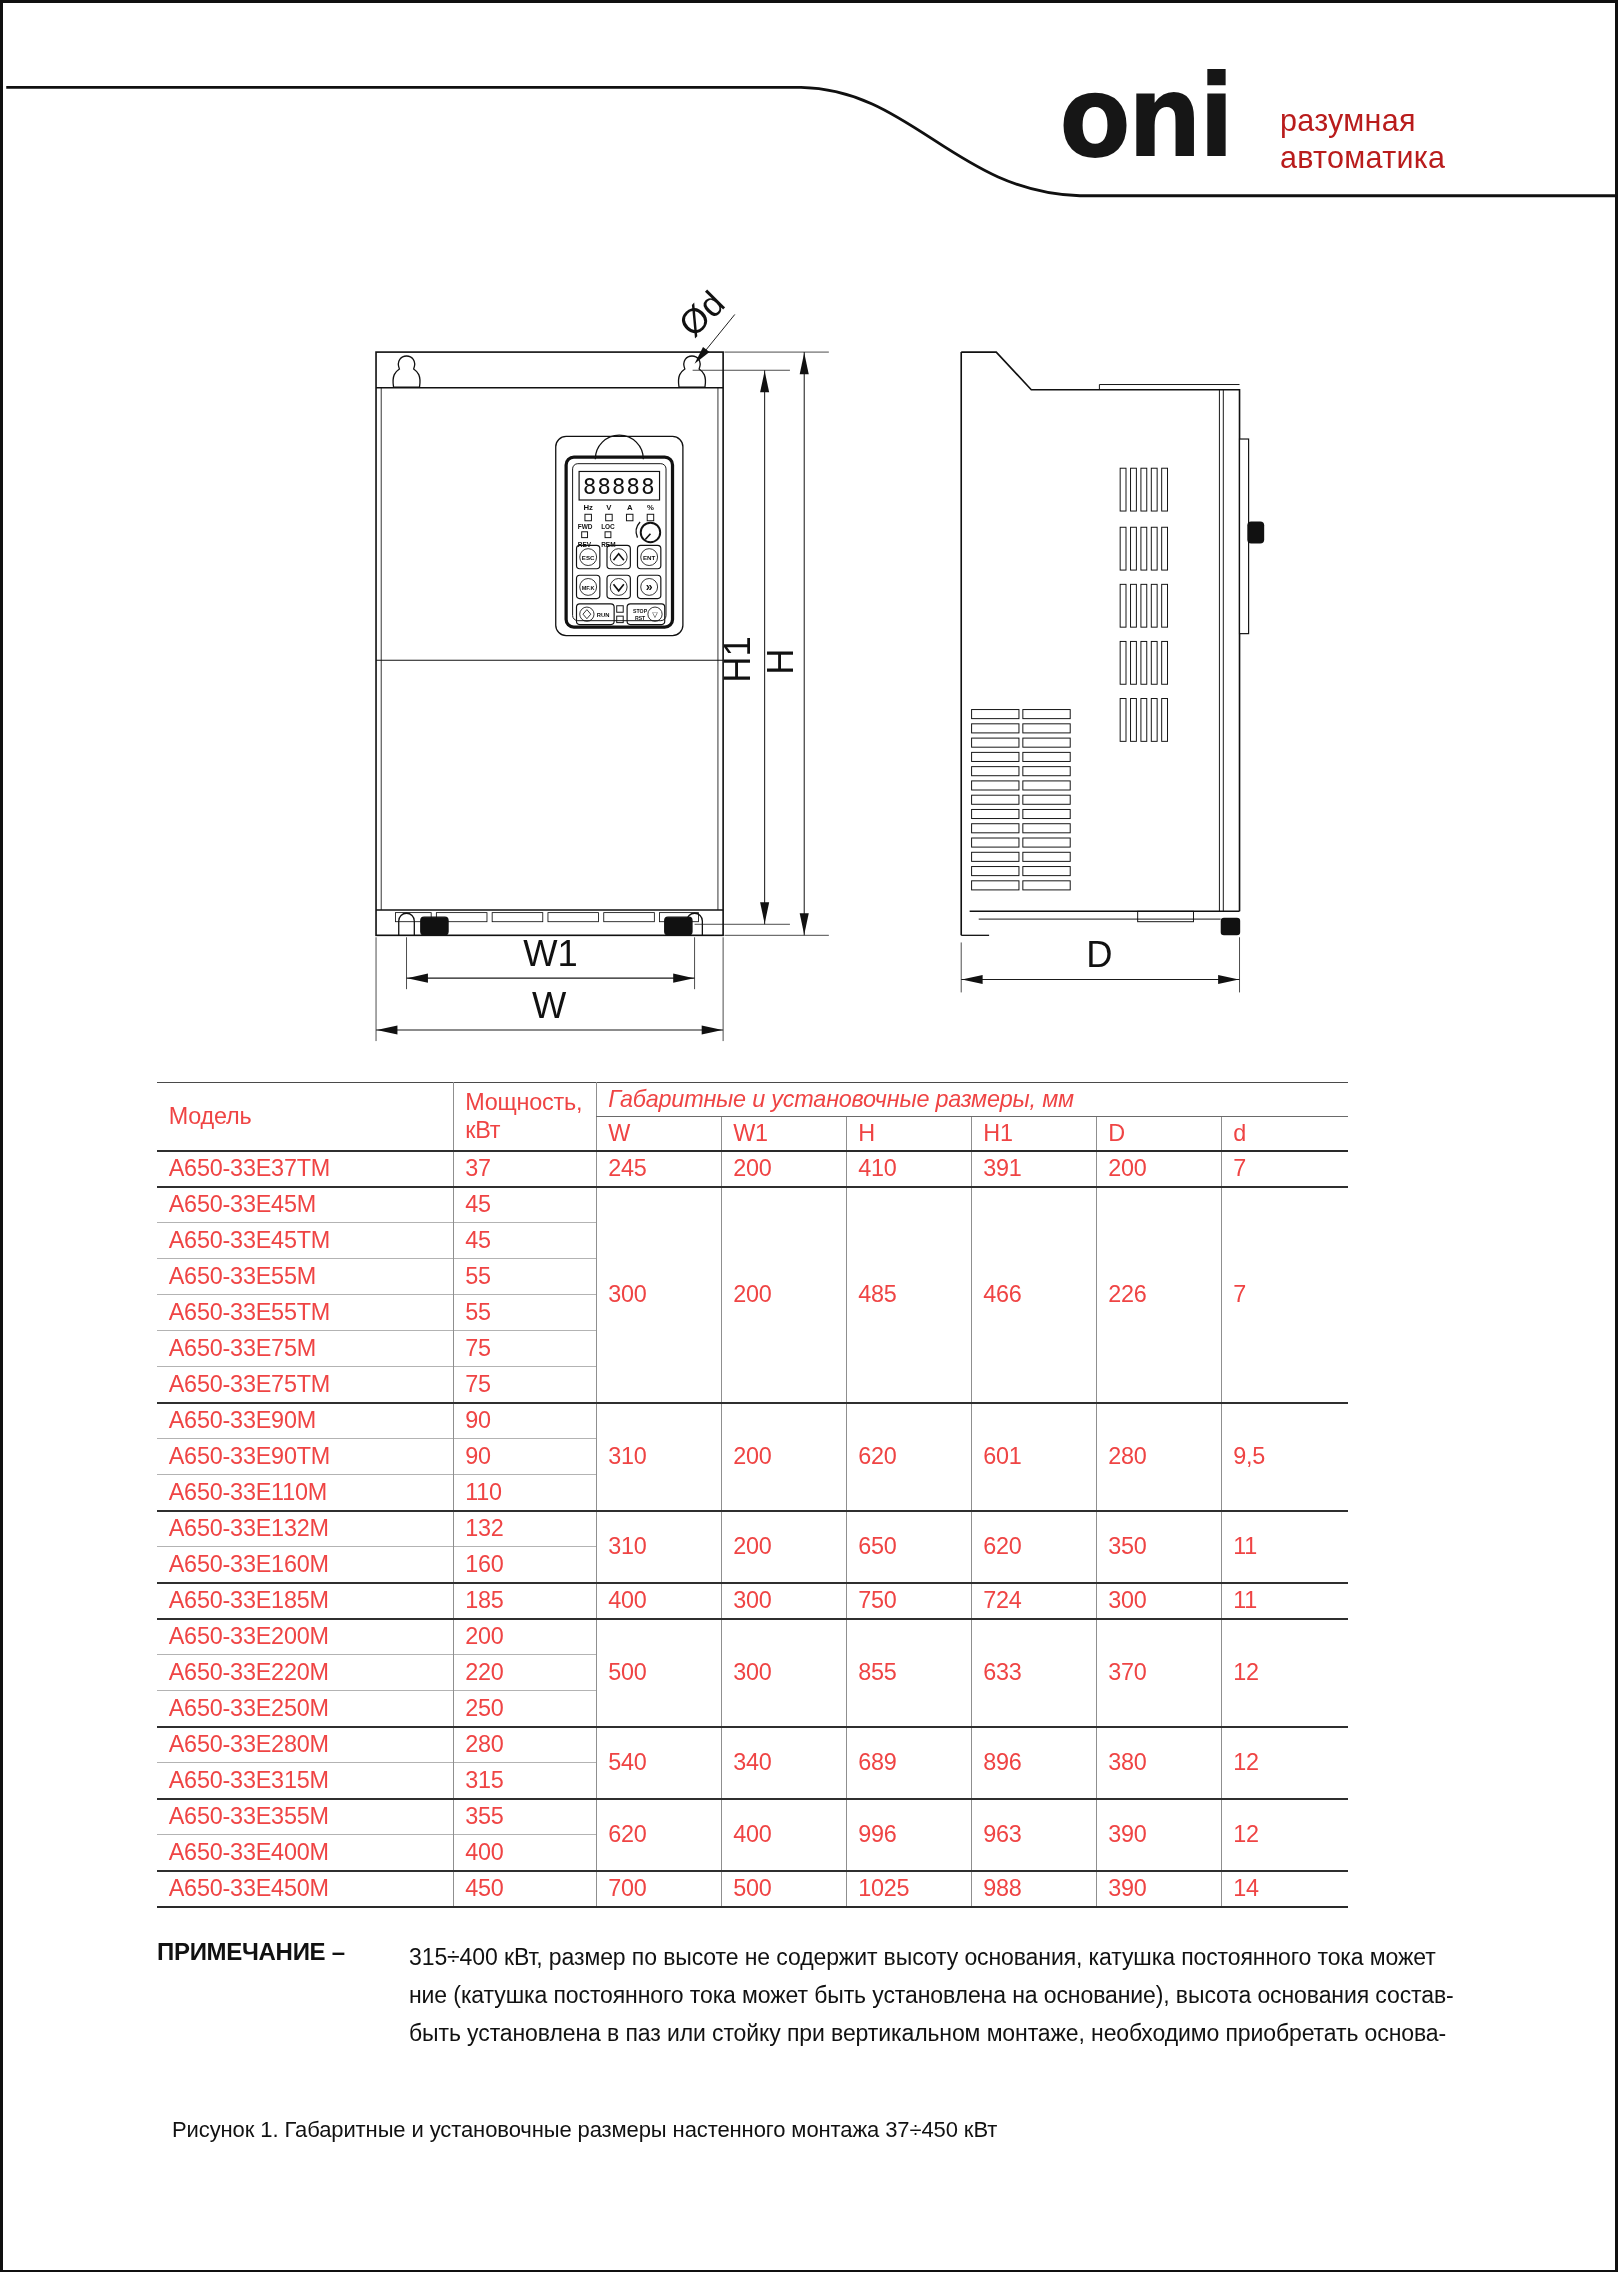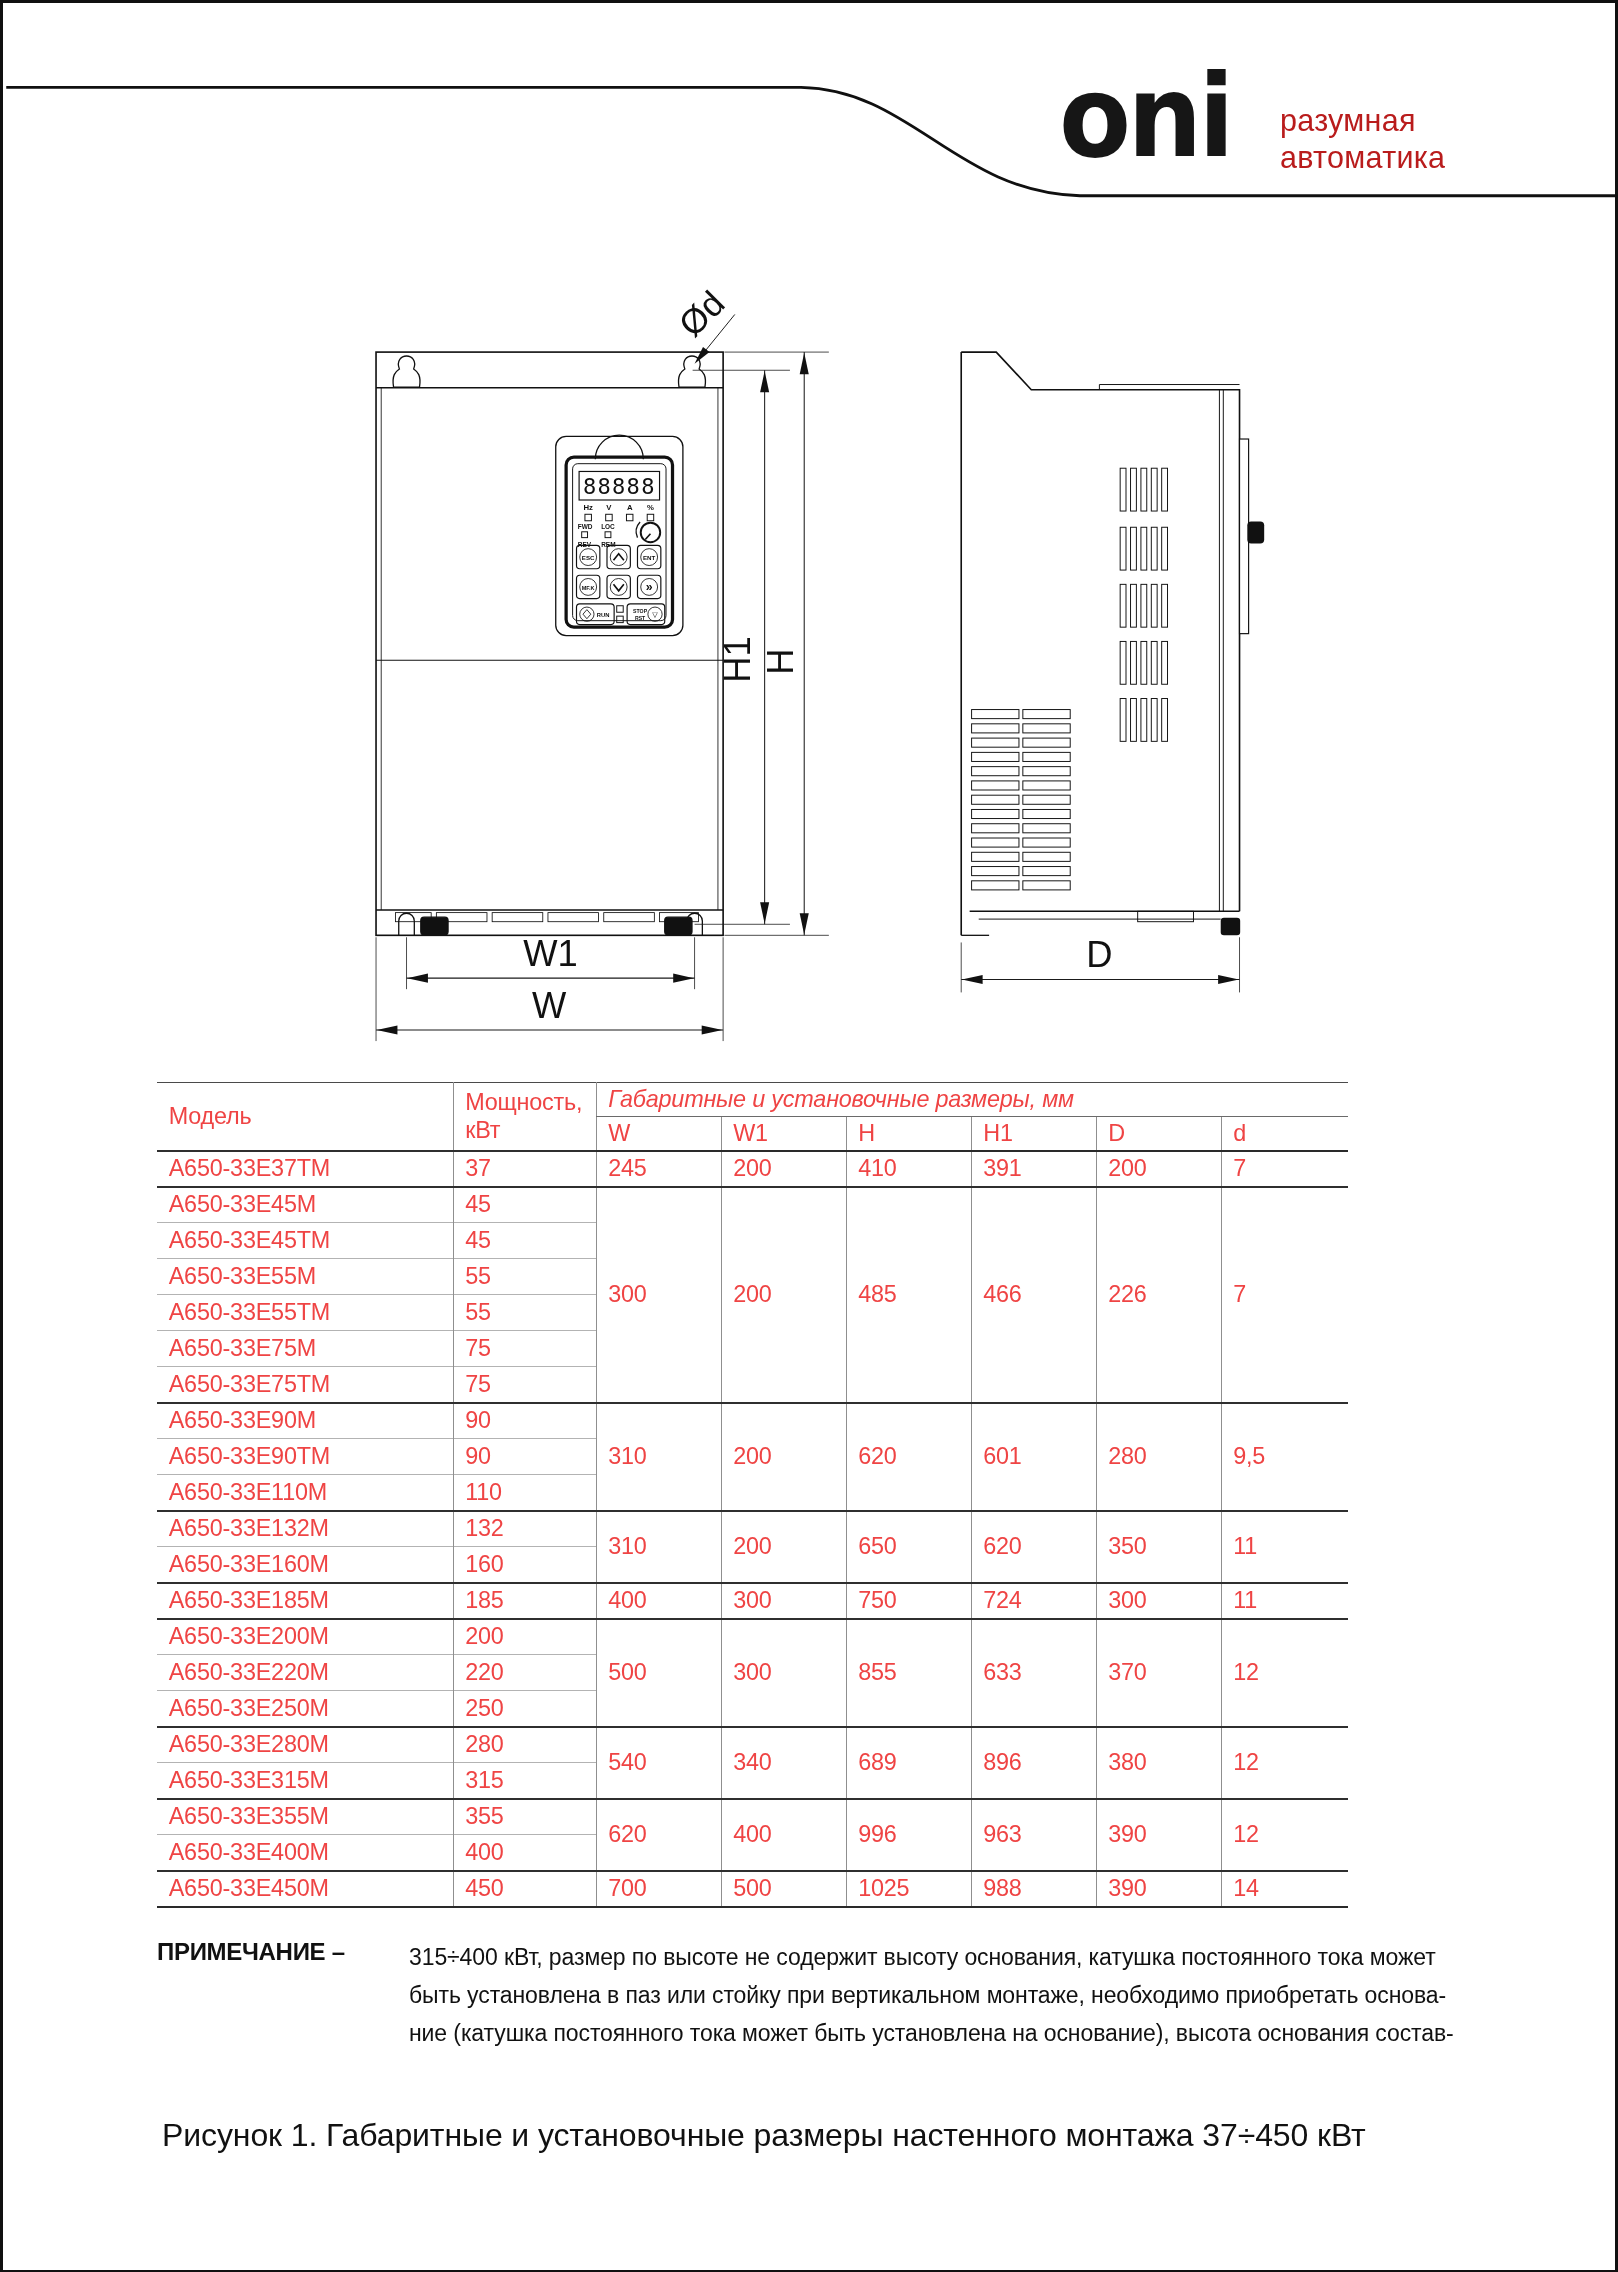--- a/index.html
+++ b/index.html
@@ -55,21 +55,21 @@
   table.dims th{height:34px;}
   table.dims .vline{border-left:1.3px solid #8f8f8f;}
   table.dims thead tr.sub th{border-bottom:2.6px solid #2a2a2a;}
   table.dims thead th.span-head{border-bottom:1.3px solid #6a6a6a;font-style:italic;}
   table.dims tbody tr.group-start > td{border-top:2.6px solid #2f2f2f;}
   table.dims tbody tr.in-group > td{border-top:1.3px solid #b3b3b3;}
   .two-line{line-height:28.5px;}
   
   .note-label{left:154px;top:1935px;font-size:24px;font-weight:bold;letter-spacing:-0.3px;}
   .note-text{left:406px;top:1935px;width:1090px;font-size:23px;line-height:38px;letter-spacing:-0.1px;}
-  .caption{left:159px;top:2114px;font-size:32px;letter-spacing:-0.1px;}
+  .caption{left:169px;top:2114px;font-size:22px;letter-spacing:-0.1px;}
 </style>
 </head>
 <body>
 
 <div class="page">
 
   <svg class="abs" style="left:0;top:0" width="1618" height="1103" viewBox="0 0 2494 1700" fill="none" stroke="#111" stroke-width="2">
 
     <path d="M5,130 H1230 C1400,133 1470,292 1660,297 H2489" stroke="#101010" stroke-width="4.5"></path>
 
@@ -487,20 +487,20 @@
           <td class="vline" rowspan="1">988</td>
           <td class="vline" rowspan="1">390</td>
           <td class="vline" rowspan="1">14</td>
         </tr>
       </tbody>
   </table>
 
   <div class="abs note-label">ПРИМЕЧАНИЕ –</div>
   <div class="abs note-text">
     <div>315÷400 кВт, размер по высоте не содержит высоту основания, катушка постоянного тока может</div>
+    <div>ние (катушка постоянного тока может быть установлена на основание), высота основания состав-</div>
     <div>быть установлена в паз или стойку при вертикальном монтаже, необходимо приобретать основа-</div>
-    <div>ние (катушка постоянного тока может быть установлена на основание), высота основания состав-</div>
   </div>
 
   <div class="abs caption">Рисунок 1. Габаритные и установочные размеры настенного монтажа 37÷450 кВт</div>
 
 </div>
 
 
 </body></html>

